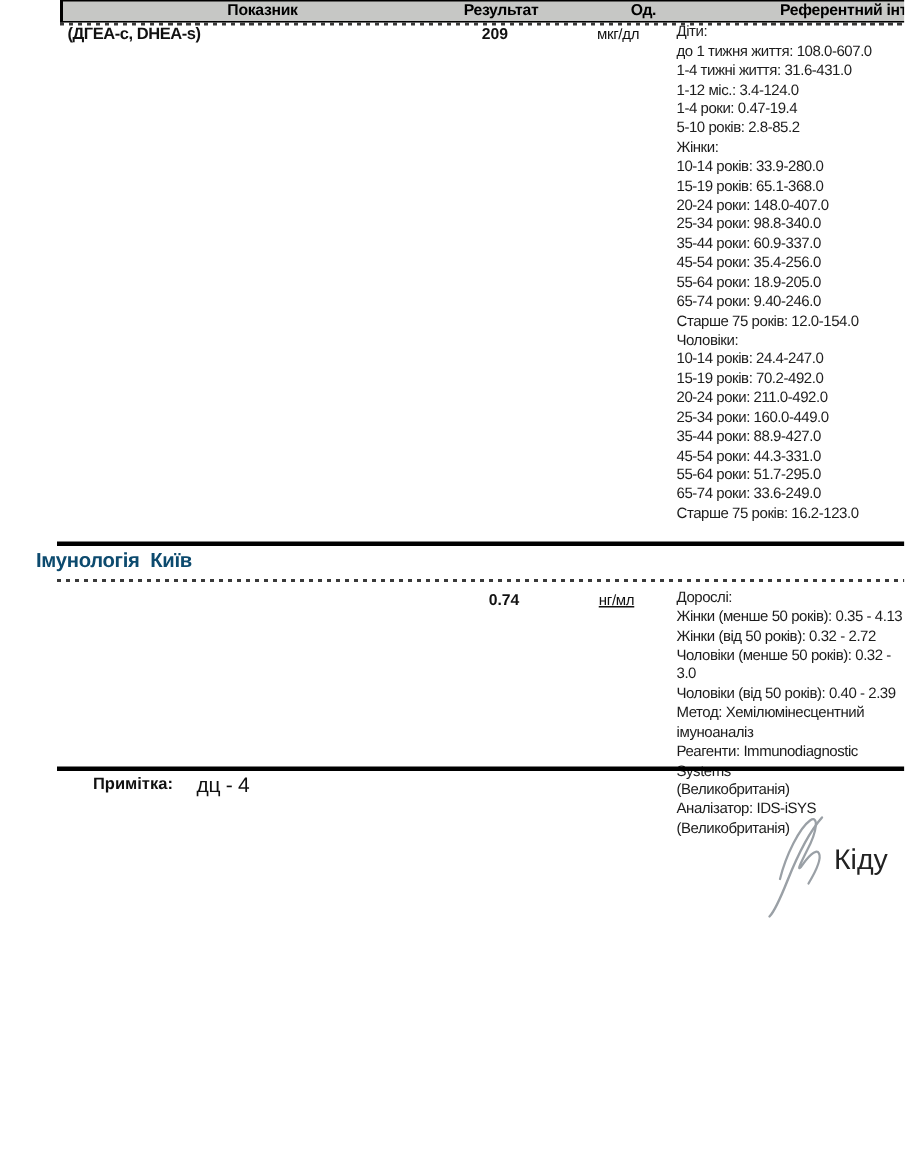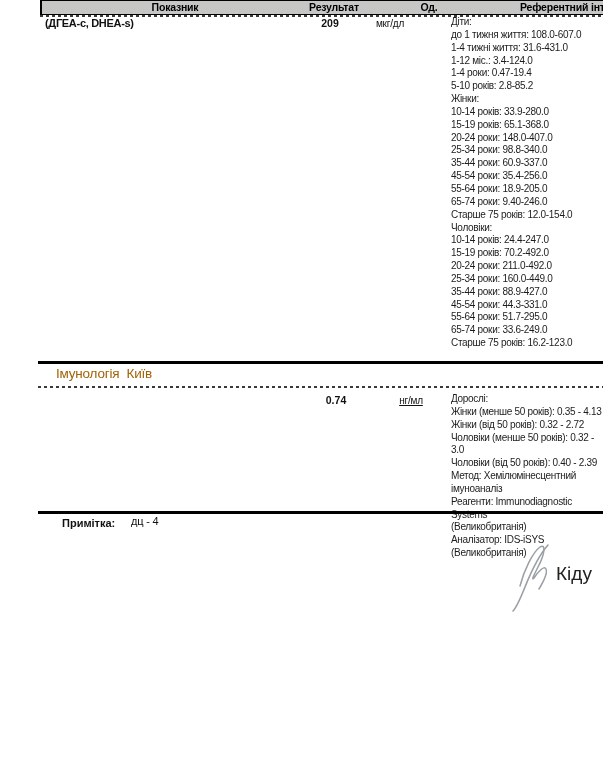--- a/index.html
+++ b/index.html
@@ -42,36 +42,36 @@
   .tres{
     position:absolute;font-size:10.5px;font-weight:bold;transform:translateX(-50%);
     white-space:nowrap;
   }
   .tres-1{left:330px;top:17px;}
   .tres-2{left:336px;top:394px;}
   .tunit{
     position:absolute;font-size:10px;transform:translateX(-50%);white-space:nowrap;
     letter-spacing:-0.2px;
   }
-  .tunit-1{left:390px;top:18px;}
+  .tunit-1{left:412px;top:18px;}
   .tunit-2{left:411px;top:395px;text-decoration:underline;}
   .tref{
     position:absolute;left:451px;font-size:10px;line-height:12.85px;
     letter-spacing:-0.3px;white-space:pre-line;color:#1c1c1c;
   }
   .tref-1{top:16px;}
   .tref-2{top:393px;}
   
   .sec-title{
-    position:absolute;left:56px;top:366px;font-size:13.5px;font-weight:normal;
-    letter-spacing:-0.2px;white-space:pre;color:#a16207;
+    position:absolute;left:24px;top:366px;font-size:13.5px;font-weight:bold;
+    letter-spacing:-0.2px;white-space:pre;color:#0c4a6e;
   }
   
   .note-label{position:absolute;left:62px;top:517px;font-size:11px;font-weight:bold;}
-  .note-value{position:absolute;left:131px;top:515px;font-size:11px;letter-spacing:-0.2px;}
+  .note-value{position:absolute;left:131px;top:515px;font-size:14px;letter-spacing:-0.2px;}
   
   .sig-svg{position:absolute;left:503px;top:540px;}
   .sig-name{position:absolute;left:556px;top:563px;font-size:19px;color:#222;white-space:nowrap;}
 </style>
 </head>
 <body>
 
 <div class="page">
 
   <div class="thead">

